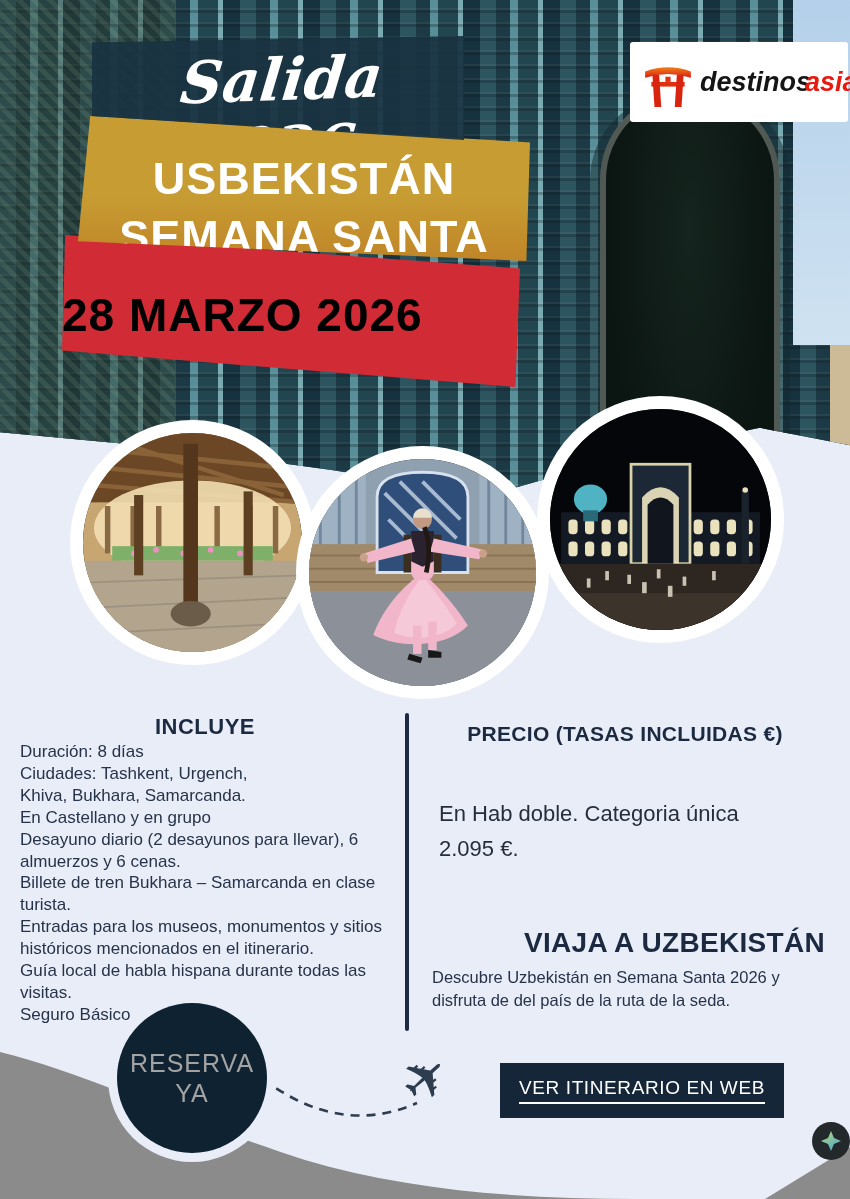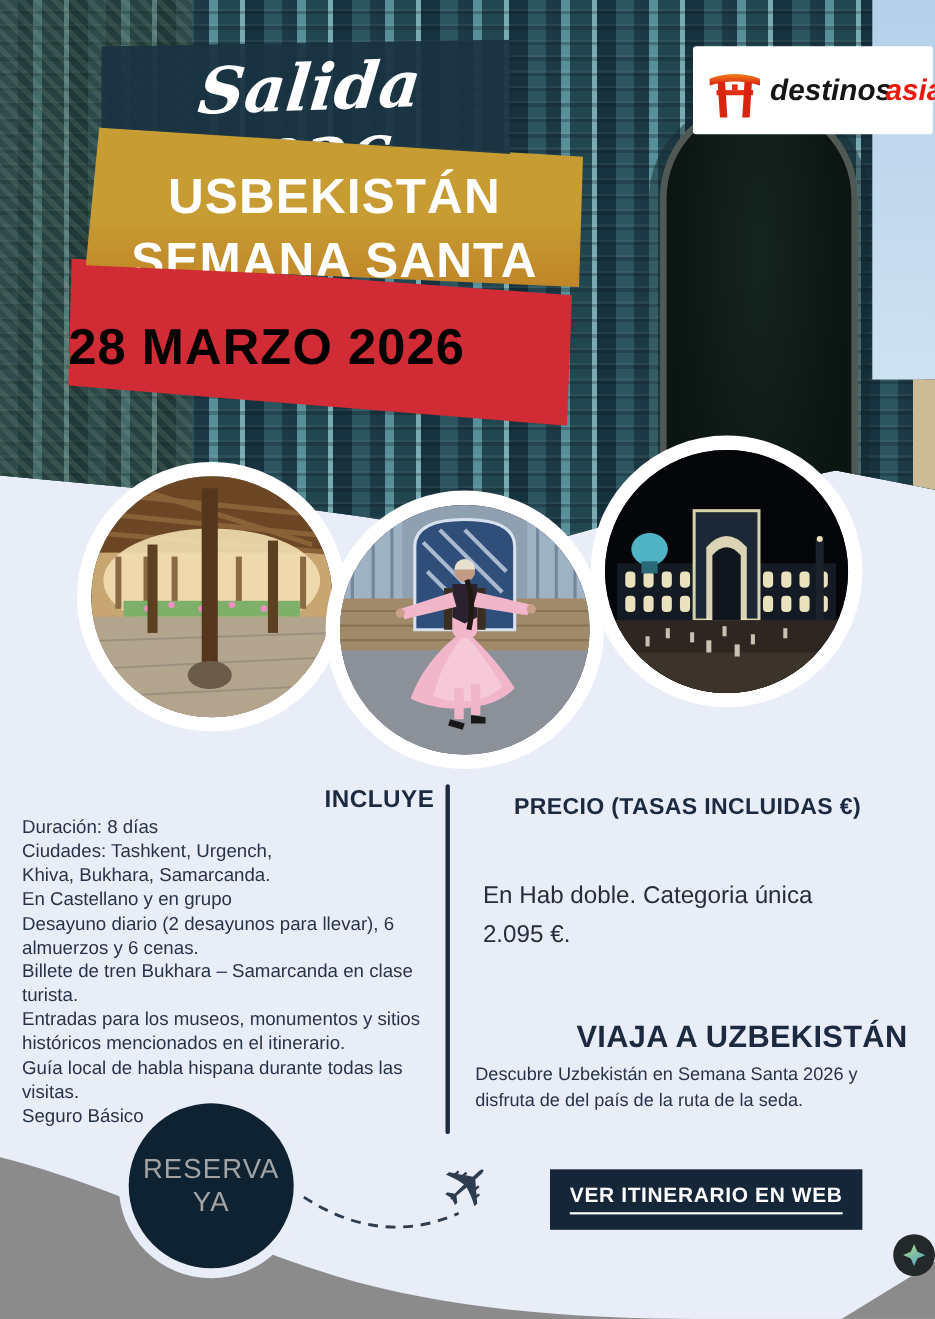--- a/index.html
+++ b/index.html
@@ -52,21 +52,21 @@
 
   
   .circle { position:absolute; border-radius:50%; border:13px solid #ffffff;
     overflow:hidden; z-index:5; background:#222; }
   .circle svg { display:block; width:100%; height:100%; }
   .c1 { left:70px; top:420px; width:245px; height:245px; }
   .c2 { left:296px; top:446px; width:253px; height:253px; z-index:6; }
   .c3 { left:537px; top:396px; width:247px; height:247px; }
 
   
-  .incluye-heading { position:absolute; left:15px; top:714px; width:380px; text-align:right;
+  .incluye-heading { position:absolute; left:15px; top:714px; width:380px; text-align:center;
     font-size:22px; font-weight:bold; color:#1b2a40; letter-spacing:0.5px; }
   .incluye-lines { position:absolute; left:20px; top:741px; width:388px;
     font-size:17px; line-height:21.9px; color:#273349; }
   .divider { position:absolute; left:405px; top:713px; width:4px; height:318px;
     background:#1c2b41; border-radius:3px; }
   .precio-heading { position:absolute; left:425px; top:722px; width:400px; text-align:center;
     font-size:21px; font-weight:bold; color:#1b2a40; letter-spacing:0.3px; }
   .precio-lines { position:absolute; left:439px; top:796px; width:370px;
     font-size:22px; line-height:35px; color:#252e3d; }
   .viaja-heading { position:absolute; left:425px; top:927px; width:400px; text-align:right;
@@ -81,21 +81,21 @@
   .reserva { position:absolute; left:117px; top:1003px; width:150px; height:150px;
     border-radius:50%; background:#0e2232; box-shadow:0 0 0 9px #e9edf8;
     display:flex; flex-direction:column; align-items:center; justify-content:center;
     color:#a3a3a3; font-size:25px; line-height:30px; letter-spacing:1px; z-index:6; cursor:pointer; }
   .flight-path { position:absolute; left:255px; top:1065px; z-index:5; }
   .plane { position:absolute; left:402px; top:1046px; font-size:56px; color:#2e3c4f;
     font-family:"DejaVu Sans", sans-serif; transform:rotate(-42deg); z-index:5; }
   .web-btn { position:absolute; left:500px; top:1063px; width:284px; height:55px;
     background:#142637; display:flex; align-items:center; justify-content:center;
     z-index:6; cursor:pointer; }
-  .web-btn span { color:#ffffff; font-size:19px; font-weight:bold; letter-spacing:0.6px;
+  .web-btn span { color:#ffffff; font-size:19px; font-weight:normal; letter-spacing:0.6px;
     border-bottom:2px solid #ffffff; padding-bottom:3px; }
   .badge { position:absolute; left:812px; top:1122px; width:38px; height:38px;
     border-radius:50%; background:#23282b; display:flex; align-items:center;
     justify-content:center; z-index:7; cursor:pointer; }
   .badge-star { width:20px; height:20px;
     clip-path:polygon(50% 0%, 65% 35%, 100% 50%, 65% 65%, 50% 100%, 35% 65%, 0% 50%, 35% 35%);
     background:linear-gradient(145deg,#b5dc78,#49a0d5); }
 </style>
 </head>
 <body>

